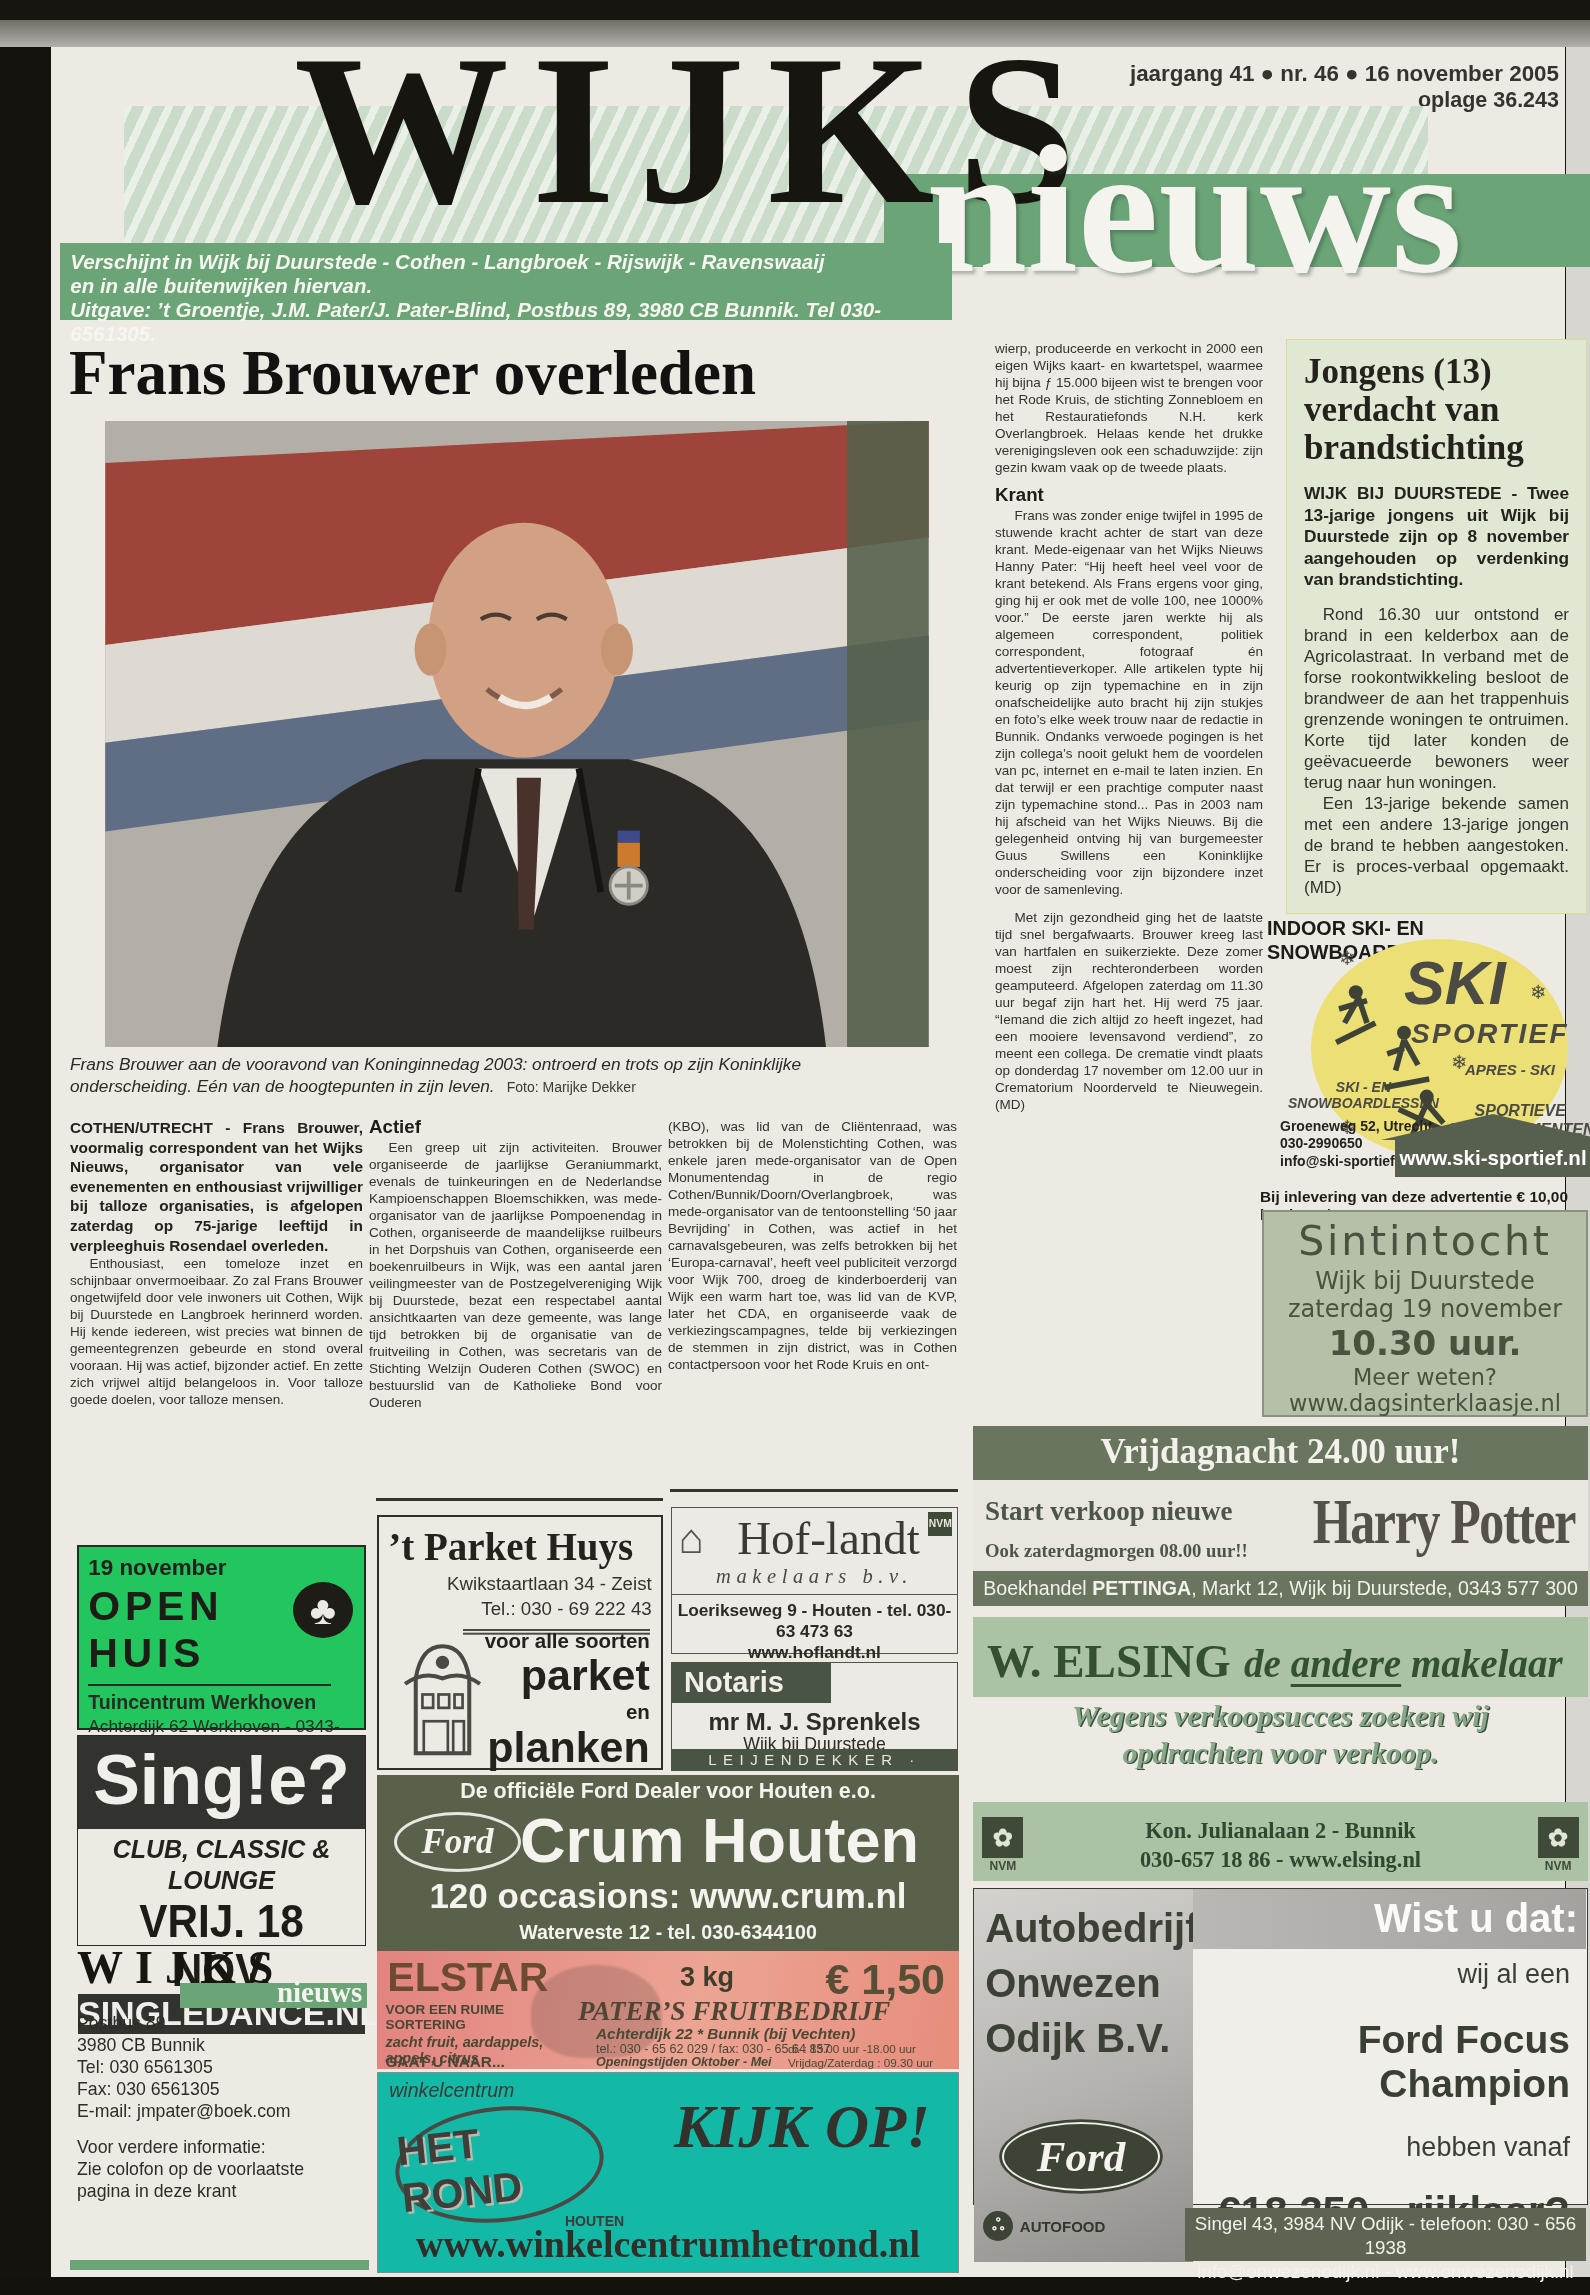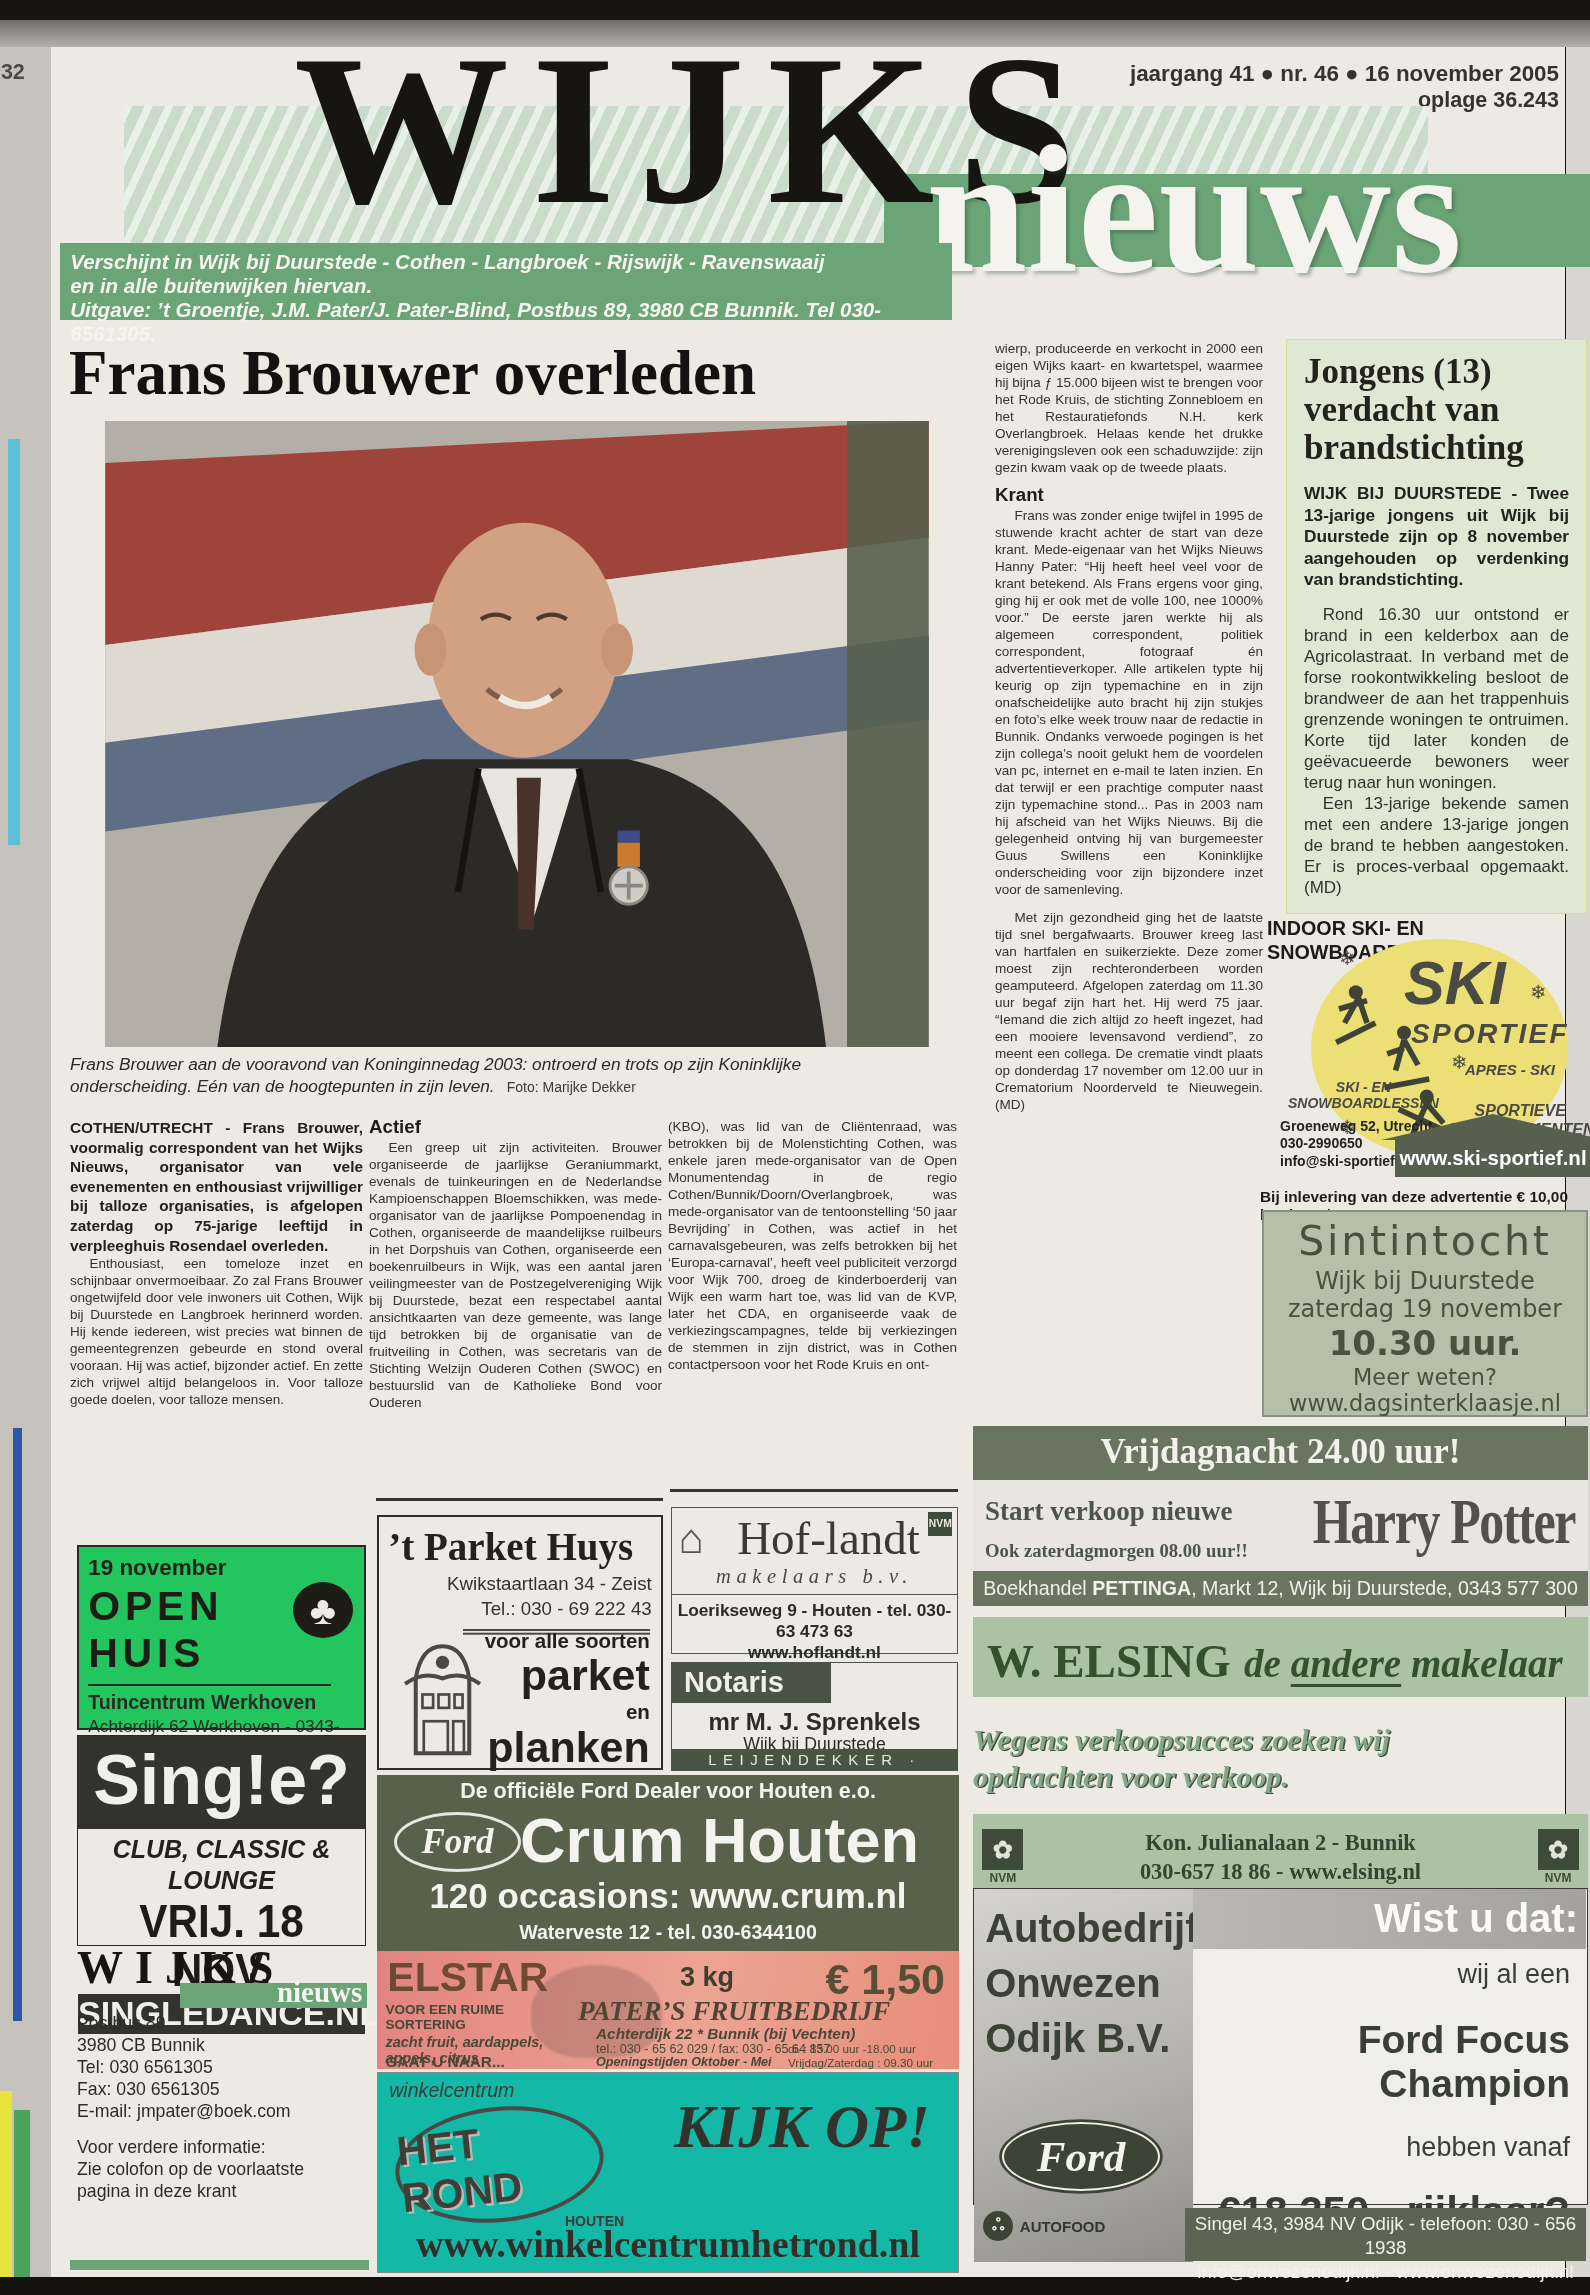--- a/index.html
+++ b/index.html
@@ -93,21 +93,21 @@
            font-size:50px;transform:scaleY(1.25);transform-origin:top;color:#55514a;letter-spacing:-1.4px;}
   .pt-bot{height:35px;font-family:"Liberation Sans",sans-serif;font-weight:normal;font-size:19.6px;line-height:34px;}
   .pt-bot b{font-weight:800;}
 
   .elsing{left:973px;top:1617px;width:615px;height:264px;}
   .el-band{width:100%;background:#abc3a4;box-sizing:border-box;}
   .el-top{height:80px;color:#33512f;padding:17px 0 0 14px;}
   .el-name{font-family:"Liberation Serif",serif;font-weight:900;font-size:47px;}
   .el-tag{font-family:"Liberation Serif",serif;font-style:italic;font-weight:bold;font-size:39px;margin-left:11.2px;}
   .el-tag .u{text-decoration:underline;text-underline-offset:6.5px;}
-  .el-mid{height:117px;text-align:left;padding-top:24px;box-sizing:border-box;}
+  .el-mid{height:105px;text-align:center;padding-top:0;box-sizing:border-box;}
   .el-script{font-family:"Liberation Serif",serif;font-style:italic;font-weight:900;font-size:30px;line-height:37px;
              color:#86a889;text-shadow:1.4px 1.4px 0 #3e513e;}
   .el-bot{height:79px;color:#2f4630;text-align:center;position:relative;padding-top:14px;}
   .el-addr{font-family:"Liberation Serif",serif;font-weight:900;font-size:22.4px;line-height:29px;}
   .nvm{position:absolute;top:15px;width:43px;text-align:center;}
   .nvm .sq{width:41px;height:41px;background:#3f4a39;margin:0 auto;display:flex;align-items:center;
            justify-content:center;color:#dfe6d8;font-size:24px;font-weight:900;}
   .nvm .lbl{font-size:12px;font-weight:900;color:#3f4a39;margin-top:0.9px;}
 
   .onwezen{left:973px;top:1888px;width:615px;height:317px;background:#f0eee9;border:1.4px solid #3a3a34;box-sizing:border-box;}
@@ -229,27 +229,20 @@
            font-weight:900;font-size:38px;color:#2f2e29;}
 </style>
 </head>
 <body>
 
 <div class="page">
 
   <div class="abs edge-top"></div>
   <div class="abs edge-stack"></div>
   <div class="abs sheet"></div>
-  <div class="abs edge-left">
-    <div class="abs pagenum">32</div>
-    <div class="abs bar-cyan"></div>
-    <div class="abs bar-blue"></div>
-    <div class="abs bar-yellow"></div>
-    <div class="abs bar-green"></div>
-  </div>
   <div class="abs edge-right"></div>
   <div class="abs edge-bottom"></div>
 
   <div class="abs dateline">
     <div>jaargang 41 ● nr. 46 ● 16 november 2005</div>
     <div class="sub">oplage 36.243</div>
   </div>
   <div class="abs mast-pattern"></div>
   <div class="abs mast-band"></div>
   <div class="abs mast-wijks">WIJKS</div>

